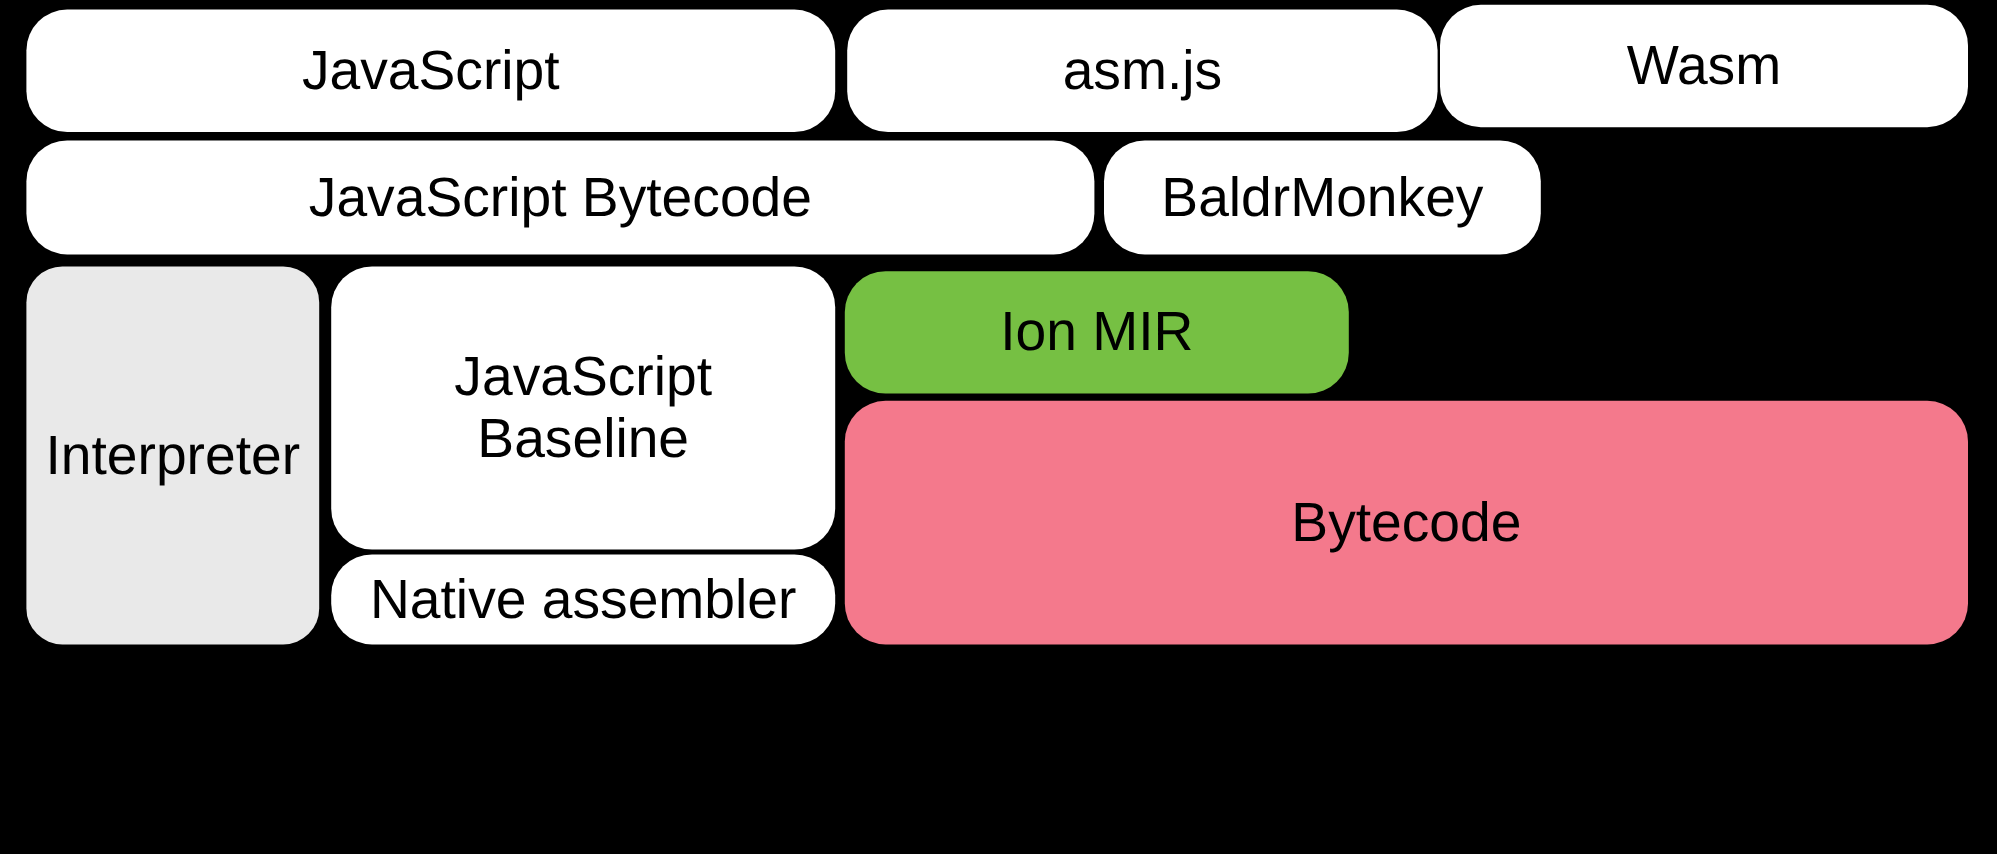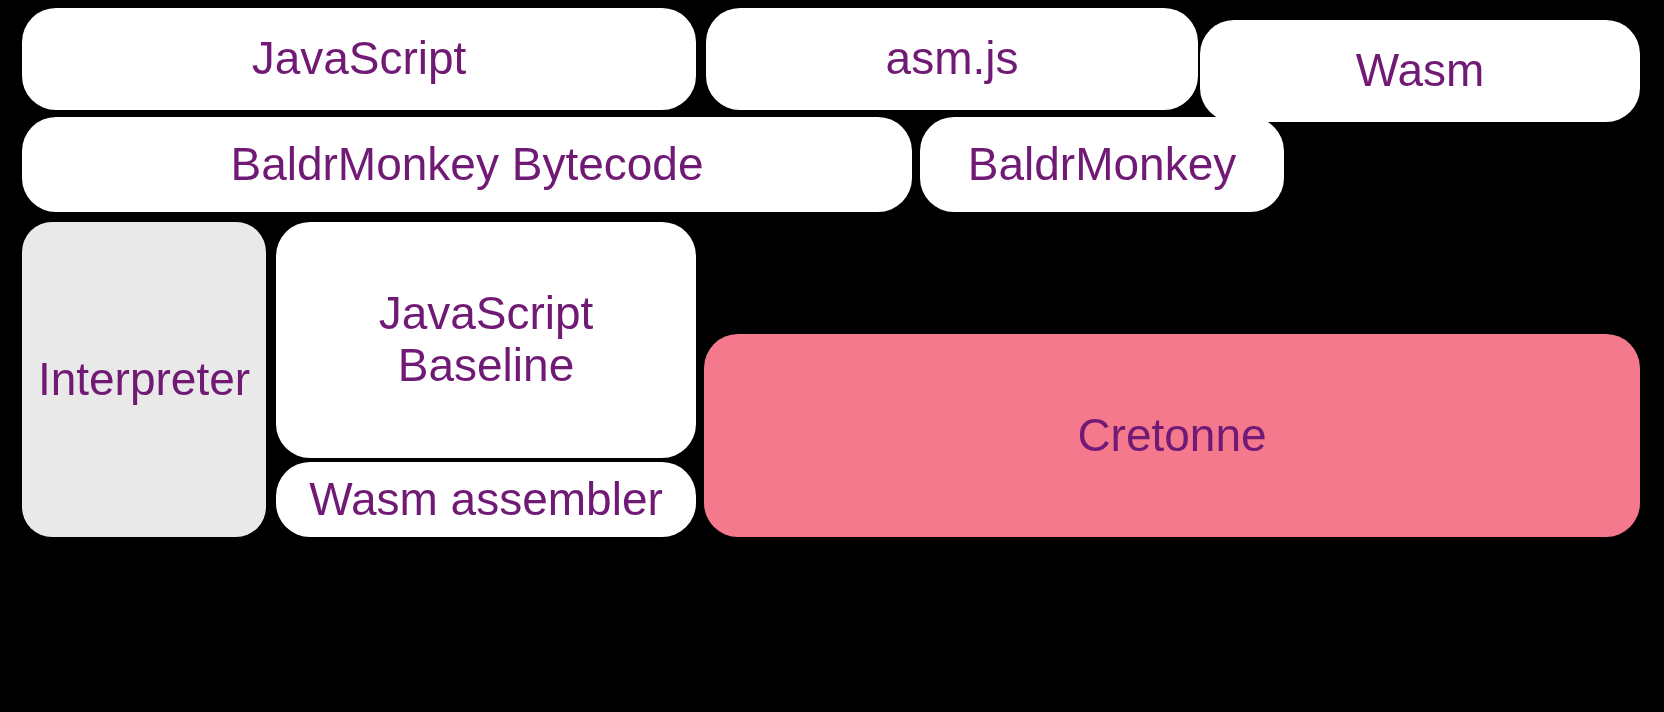--- a/index.html
+++ b/index.html
@@ -18,38 +18,38 @@
     background: #000000;
     overflow: hidden;
   }
   .node {
     position: absolute;
     box-sizing: border-box;
     display: flex;
     align-items: center;
     justify-content: center;
     text-align: center;
-    color: #701a75;
+    color: #000000;
     background: #ffffff;
     border-radius: 34px;
     font-size: 46px;
     line-height: 1.12;
     letter-spacing: 0px;
     white-space: pre-line;
     padding: 0 10px;
     -webkit-font-smoothing: antialiased;
   }
   .node.gray   { background: #e9e9e9; }
   .node.green  { background: #76c043; }
   .node.pink   { background: #f4798c; }
 
   
   #n-javascript        { left: 22px;   top: 8px;   width: 674px;  height: 102px; }
   #n-asmjs             { left: 706px;  top: 8px;   width: 492px;  height: 102px; }
-  #n-wasm              { left: 1200px; top: 20px;   width: 440px;  height: 102px; }
+  #n-wasm              { left: 1200px; top: 4px;   width: 440px;  height: 102px; }
 
   
   #n-js-bytecode       { left: 22px;   top: 117px; width: 890px;  height: 95px;  }
   #n-baldrmonkey       { left: 920px;  top: 117px; width: 364px;  height: 95px;  }
 
   
   #n-interpreter       { left: 22px;   top: 222px; width: 244px;  height: 315px; border-radius: 30px; }
   #n-js-baseline       { left: 276px;  top: 222px; width: 420px;  height: 236px; }
   #n-macro-assembler   { left: 276px;  top: 462px; width: 420px;  height: 75px;  }
   #n-ion-mir           { left: 704px;  top: 226px; width: 420px;  height: 102px; }
@@ -62,28 +62,29 @@
 <body>
 
 <div id="diagram">
 
   <div class="node" id="n-javascript">JavaScript</div>
 
   <div class="node" id="n-asmjs">asm.js</div>
 
   <div class="node" id="n-wasm">Wasm</div>
 
-  <div class="node" id="n-js-bytecode">BaldrMonkey Bytecode</div>
+  <div class="node" id="n-js-bytecode">JavaScript Bytecode</div>
 
   <div class="node" id="n-baldrmonkey">BaldrMonkey</div>
 
   <div class="node gray" id="n-interpreter">Interpreter</div>
 
   <div class="node" id="n-js-baseline">JavaScript
 Baseline</div>
 
-  <div class="node" id="n-macro-assembler">Wasm assembler</div>
+  <div class="node" id="n-macro-assembler">Native assembler</div>
 
+  <div class="node green" id="n-ion-mir">Ion MIR</div>
 
-  <div class="node pink" id="n-cretonne">Cretonne</div>
+  <div class="node pink" id="n-cretonne">Bytecode</div>
 
 
 </div>
 
 </body></html>

